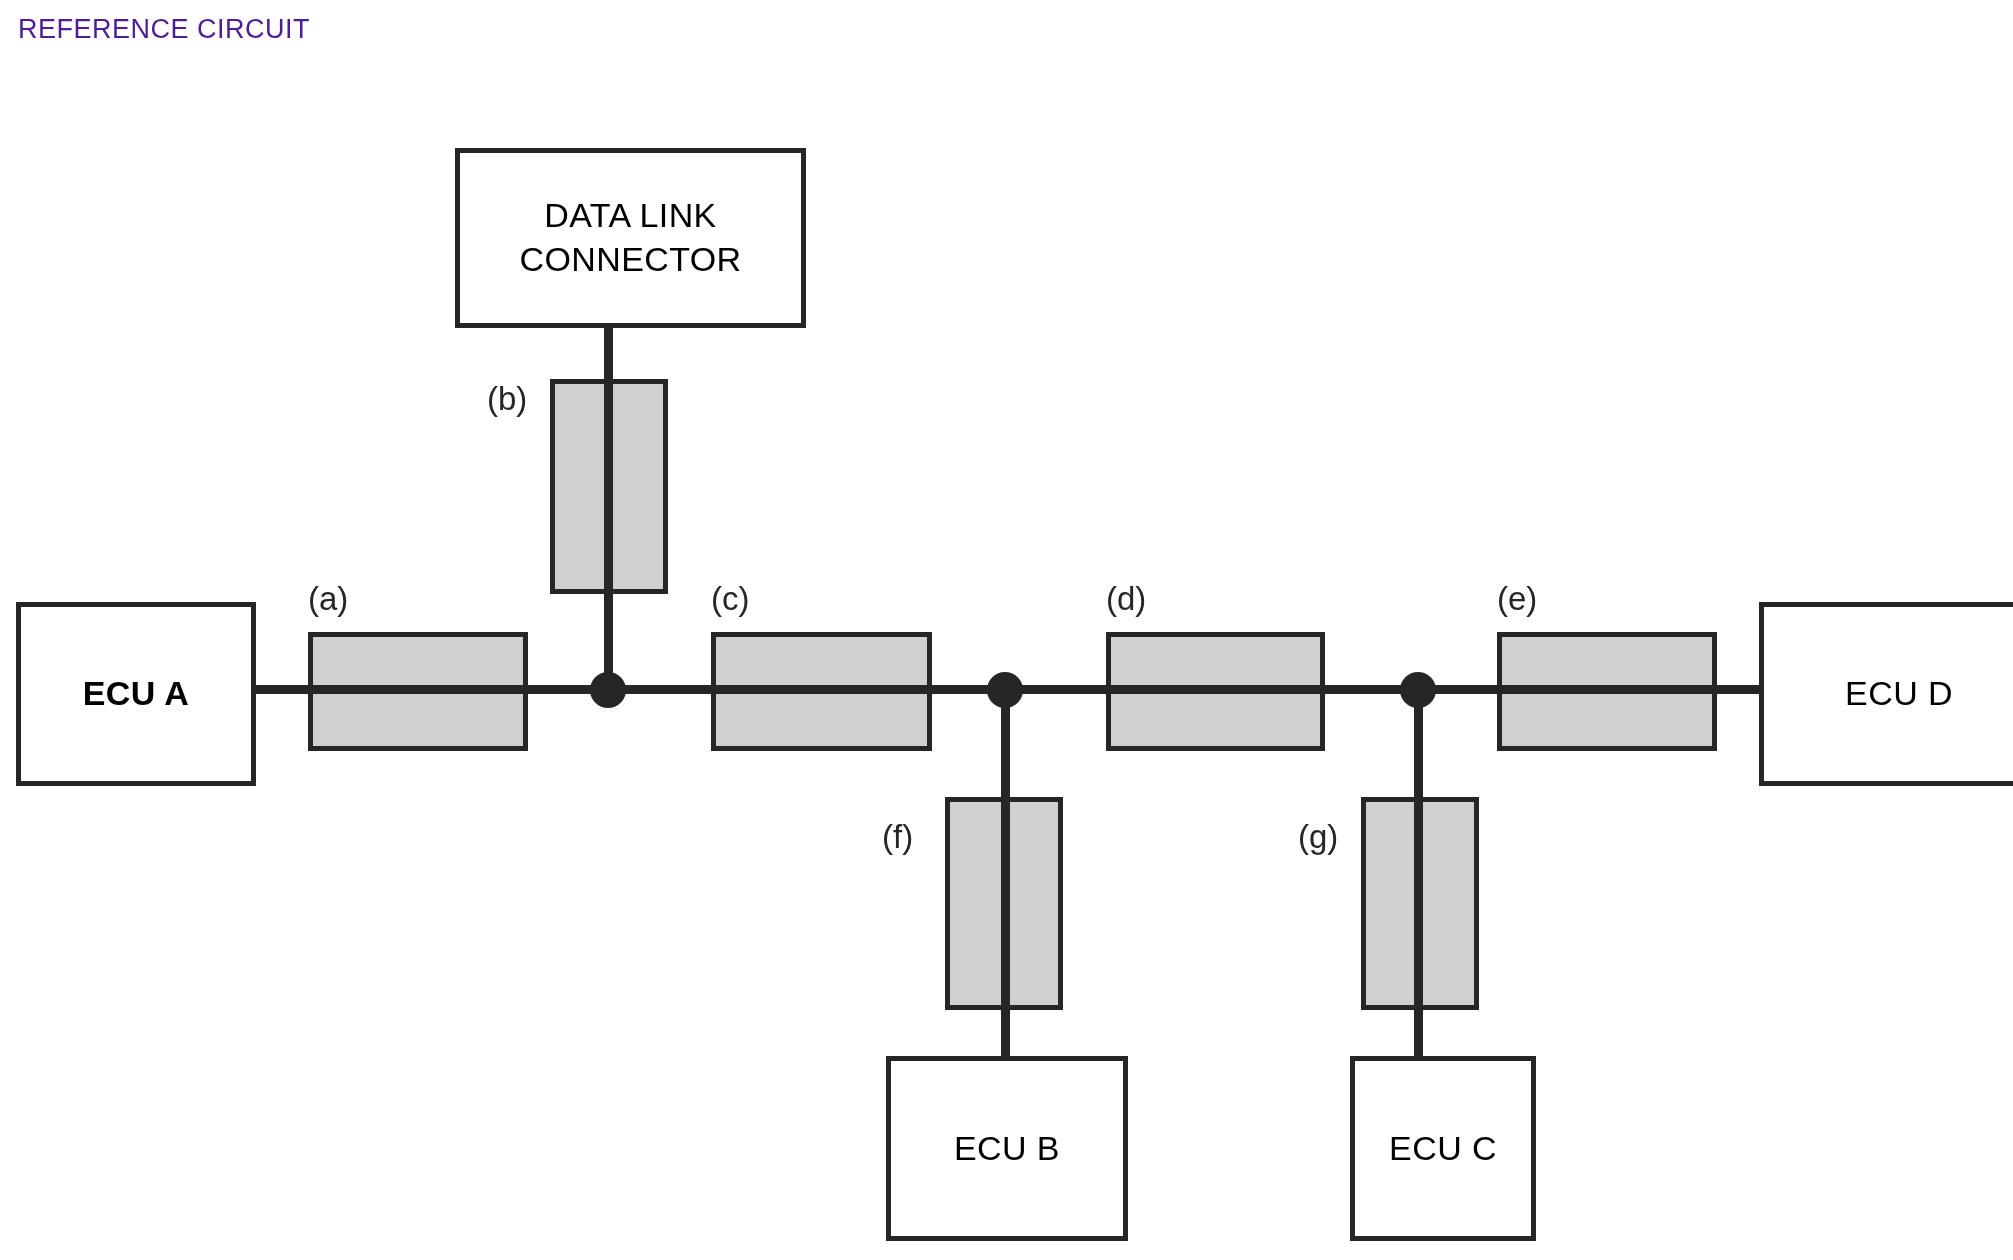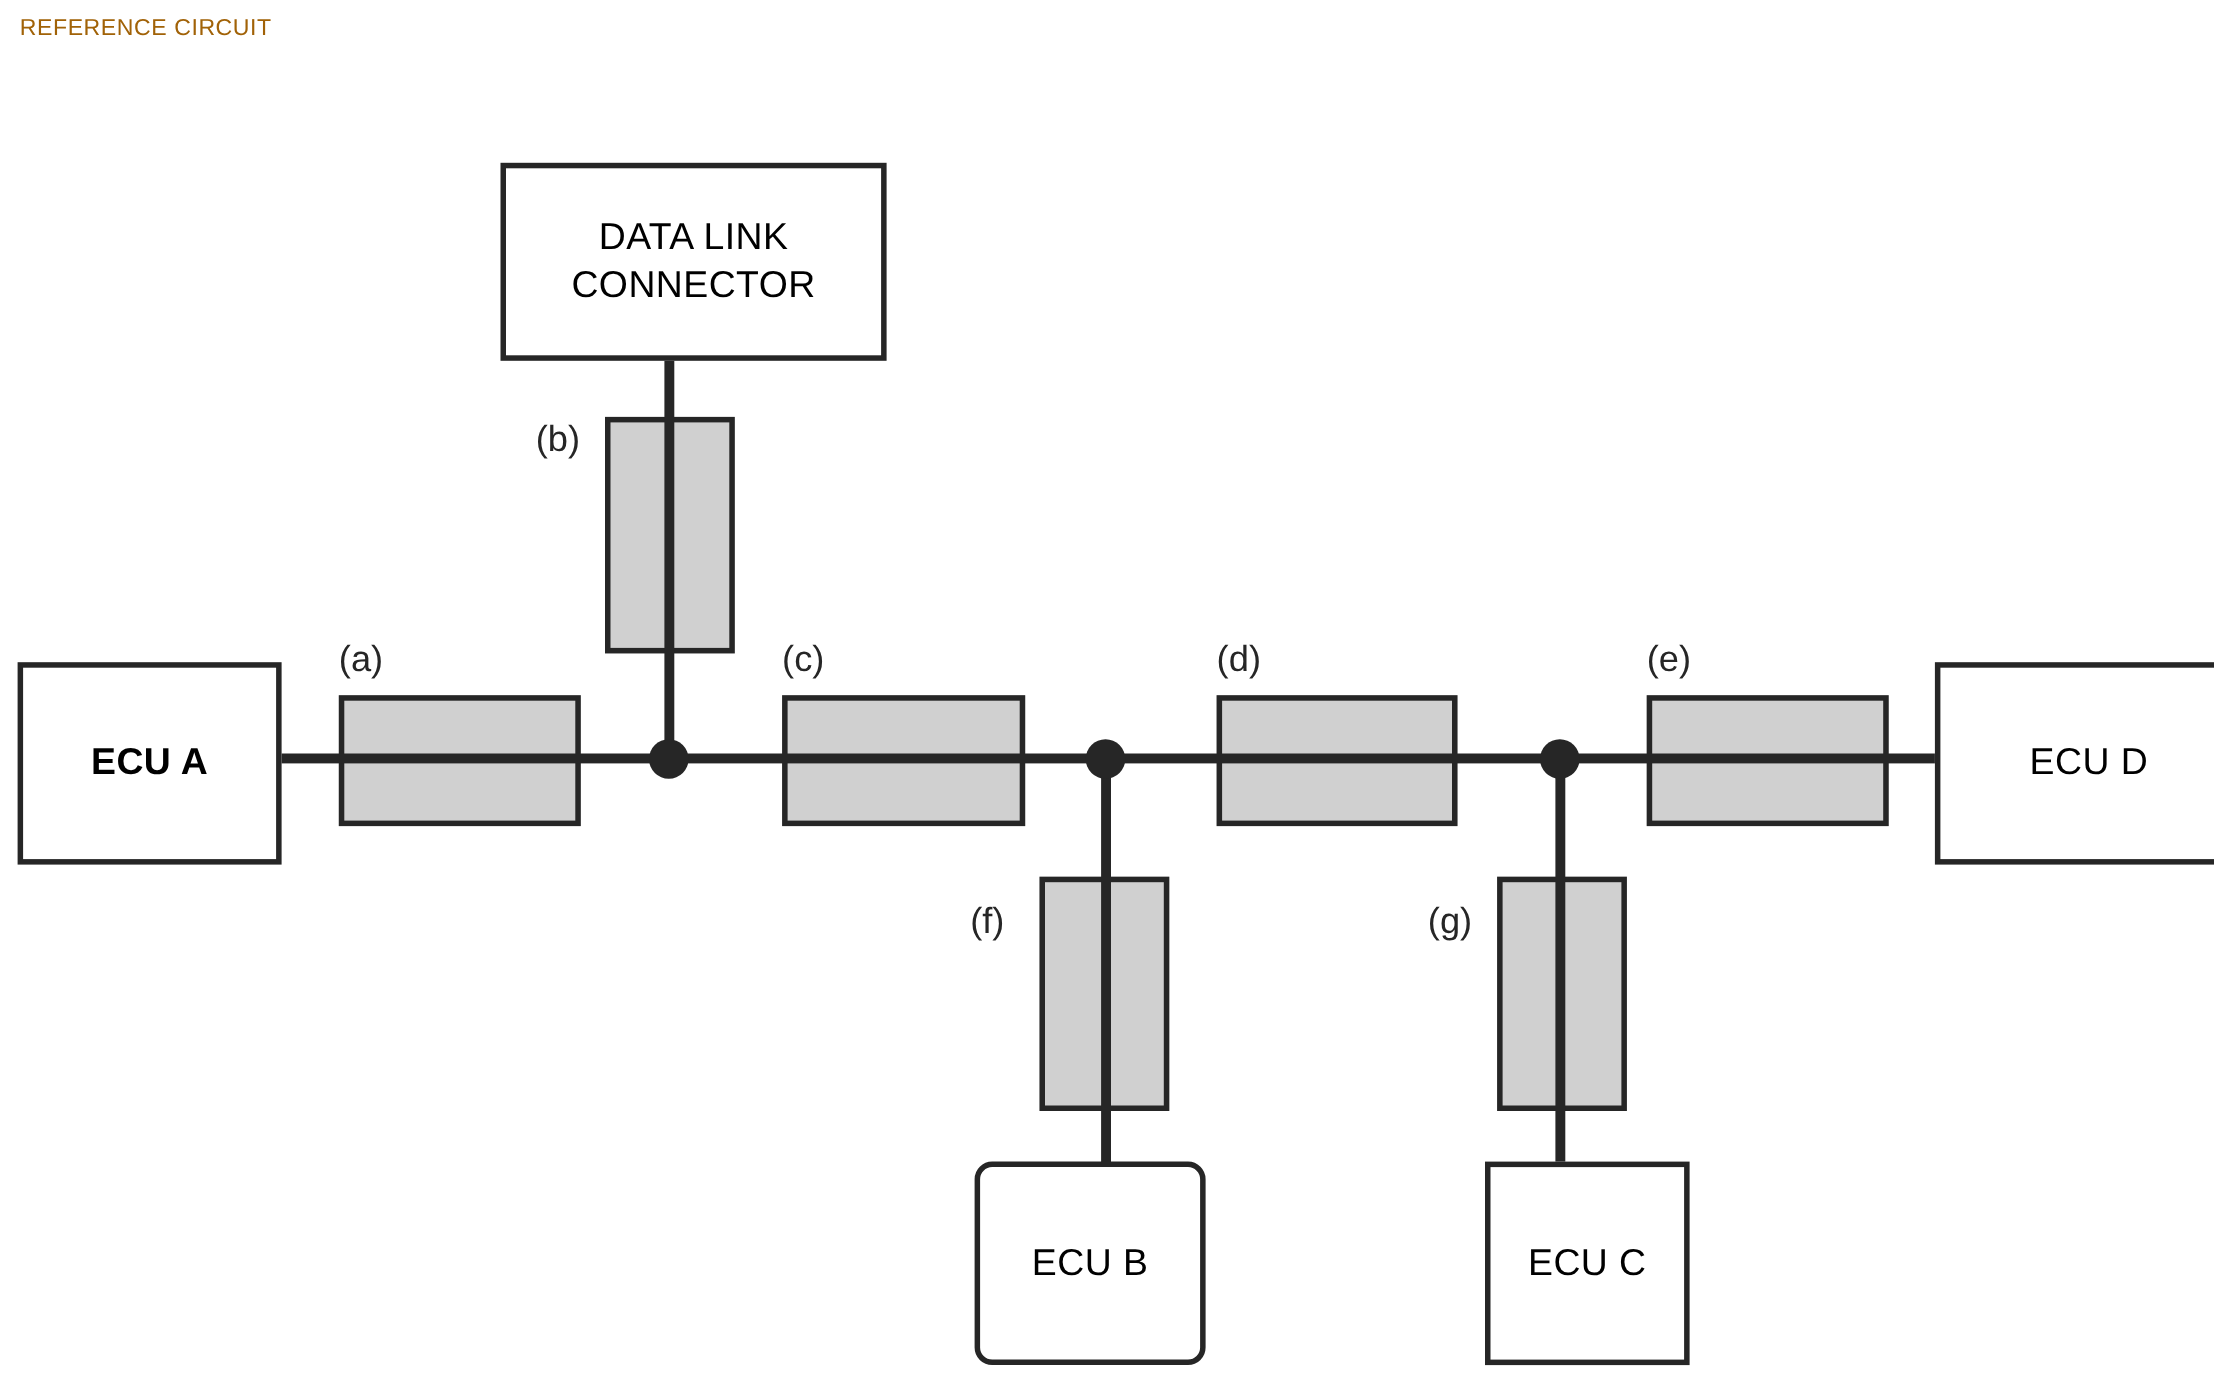--- a/index.html
+++ b/index.html
@@ -17,23 +17,23 @@
     height: 1260px;
     background: #ffffff;
     overflow: hidden;
   }
 
   
   .diagram-title {
     position: absolute;
     left: 18px;
     top: 14px;
-    font-size: 21px;
+    font-size: 27px;
     letter-spacing: 0.5px;
-    color: #a16207;
+    color: #4c1d95;
     white-space: nowrap;
   }
 
   
   .node-box {
     position: absolute;
     box-sizing: border-box;
     background: #ffffff;
     border: 5px solid #262626;
     display: flex;
@@ -133,21 +133,21 @@
   <div class="junction-dot" style="left:1400px; top:672px;"></div>
 
   <div class="node-box" style="left:16px; top:602px; width:240px; height:184px;font-weight:bold;">
     <span class="node-label">ECU A</span>
   </div>
 
   <div class="node-box" style="left:1759px; top:602px; width:260px; height:184px;padding-left:20px;">
     <span class="node-label">ECU D</span>
   </div>
 
-  <div class="node-box" style="left:886px; top:1056px; width:210px; height:185px;border-radius:16px;">
+  <div class="node-box" style="left:886px; top:1056px; width:242px; height:185px;">
     <span class="node-label">ECU B</span>
   </div>
 
   <div class="node-box" style="left:1350px; top:1056px; width:186px; height:185px;">
     <span class="node-label">ECU C</span>
   </div>
 
   <div class="node-box" style="left:455px; top:148px; width:351px; height:180px;">
     <span class="node-label">DATA LINK
 CONNECTOR</span>

